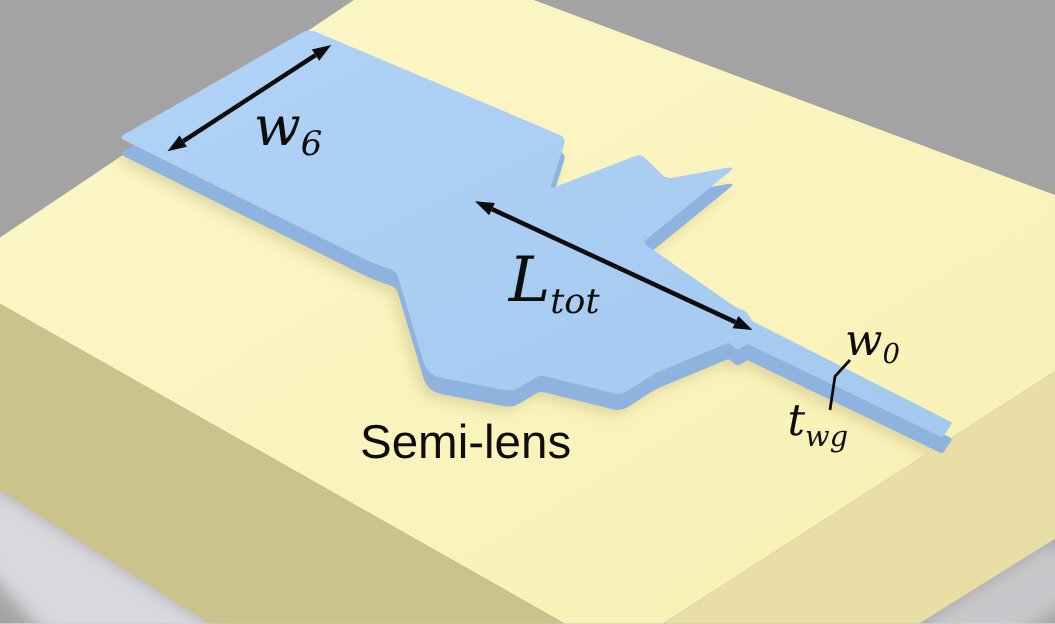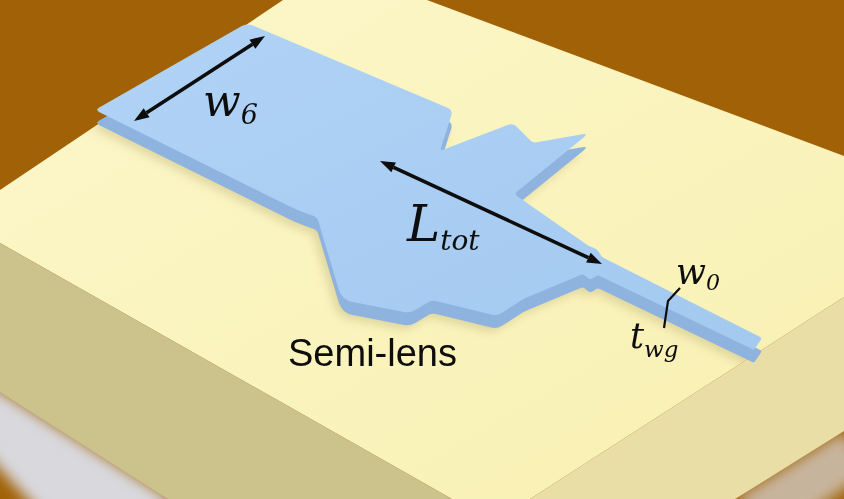--- a/index.html
+++ b/index.html
@@ -1,19 +1,19 @@
 <!DOCTYPE html>
 <html><head>
 <meta charset="utf-8">
 <style>
   html,body{margin:0;padding:0;background:#ffffff;}
   .fig{
     position:relative;
     width:844px;height:499px;
-    background:#a16207;
+    background:#a3a3a3;
     overflow:hidden;
     font-family:"DejaVu Serif", serif;
   }
   .fig svg{position:absolute;left:0;top:0;display:block;}
   text{user-select:none;}
   .math{font-family:"DejaVu Serif", serif;font-style:italic;}
   .sans{font-family:"Liberation Sans", sans-serif;font-style:normal;}
 </style>
 </head>
 <body>

